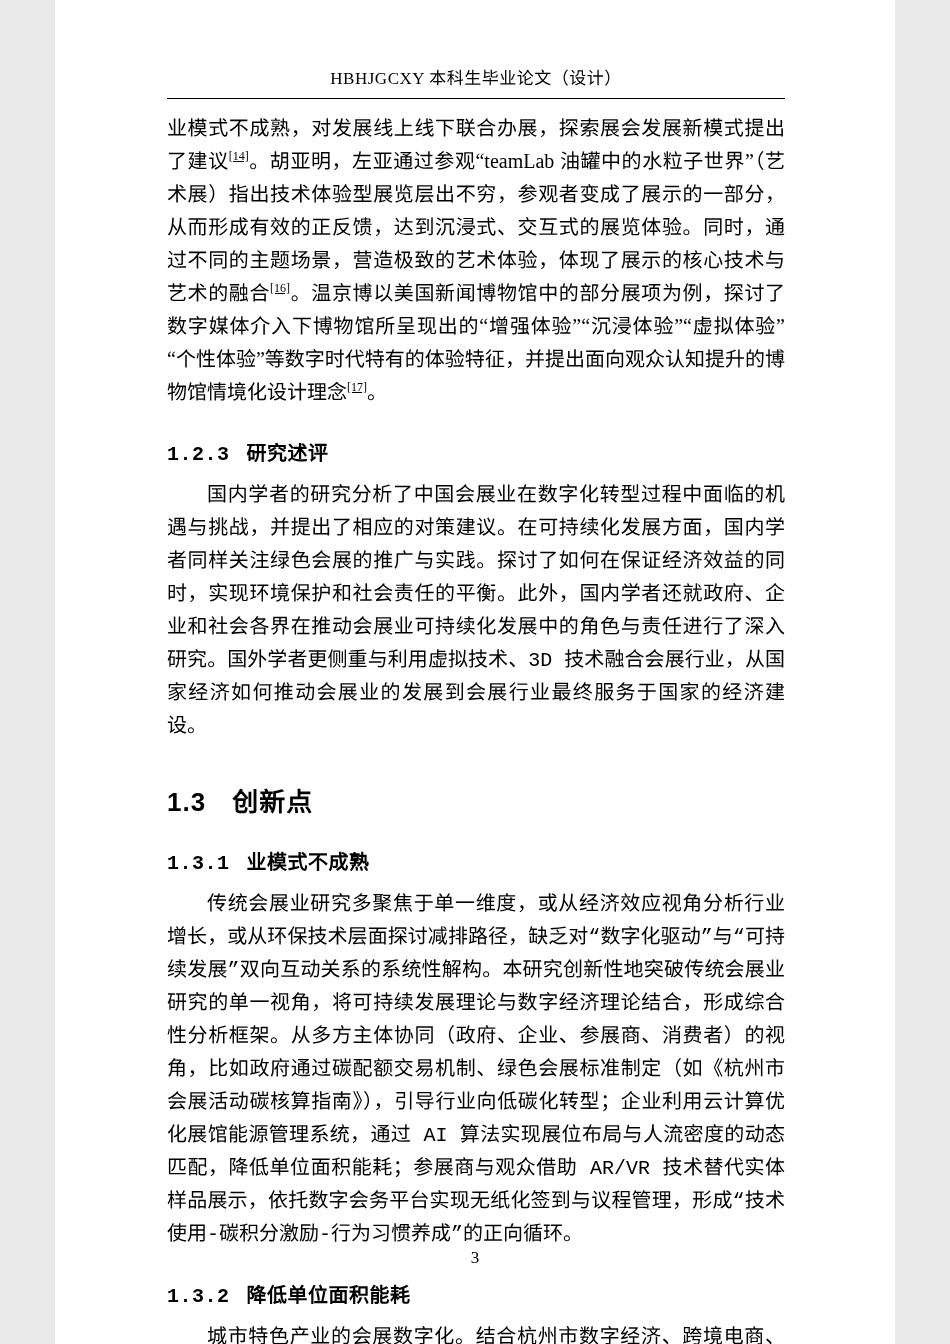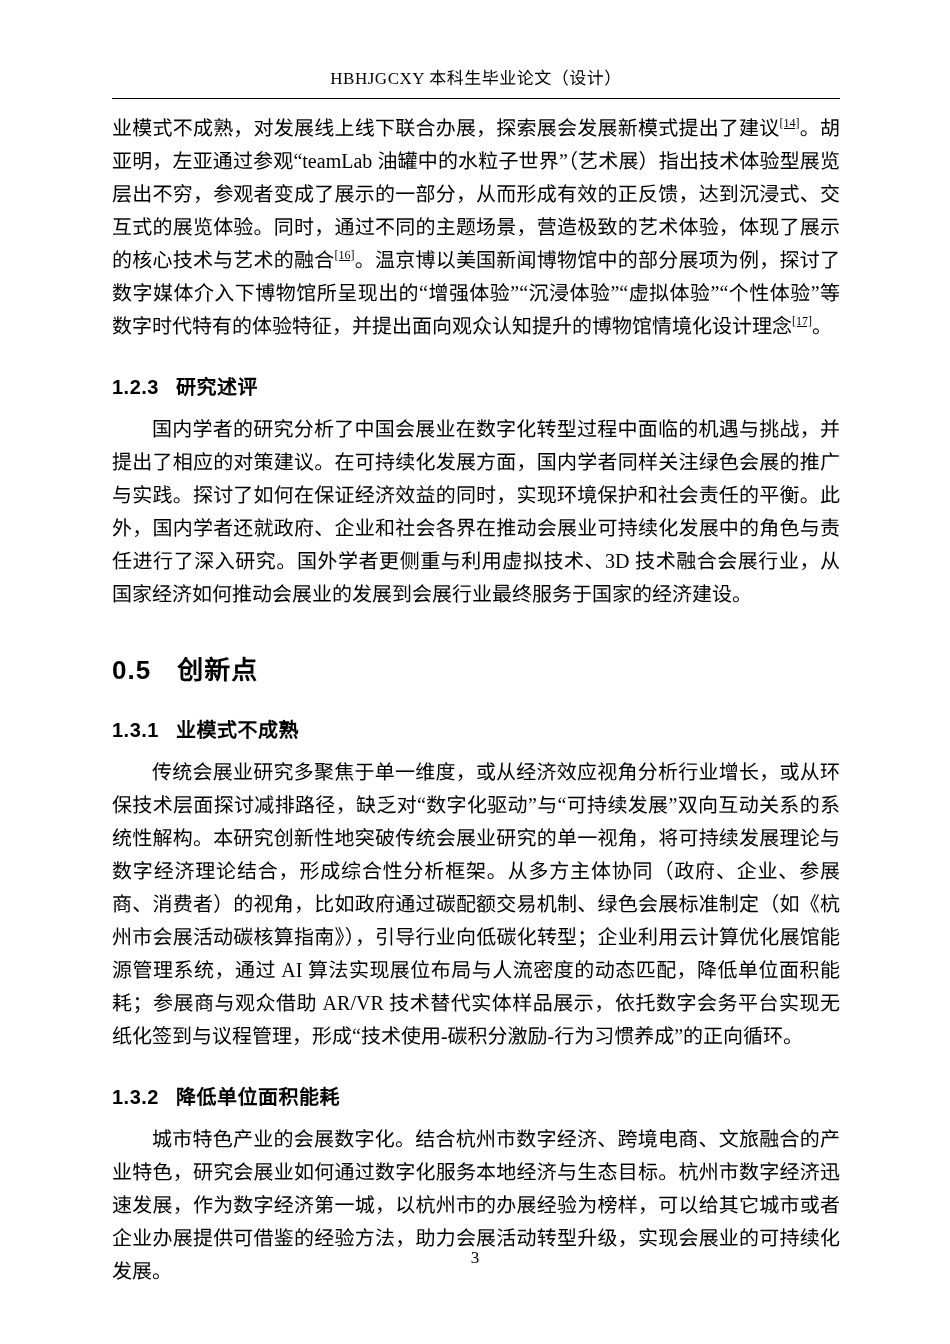--- a/index.html
+++ b/index.html
@@ -1,49 +1,49 @@
 <!DOCTYPE html>
 <html lang="zh-CN"><head>
 <meta charset="utf-8">
 <style>
   html, body { margin: 0; padding: 0; background: #e9e9e9; }
   .page {
-    width: 950px; height: 1344px;
+    width: 840px; height: 1344px;
     margin: 0 auto;
     position: relative; box-sizing: border-box;
     padding: 64px 110px 0 112px;
     background: #ffffff; color: #000000;
     font-family: "Liberation Serif", "DejaVu Serif", serif;
     overflow: hidden;
   }
   .page-header {
     text-align: center;
     font-size: 17px;
     padding-bottom: 9px;
     border-bottom: 1px solid #000000;
     letter-spacing: 0.5px;
   }
   .body-text {
     font-size: 20px;
     line-height: 33px;
     text-align: justify;
     margin: 0;
   }
-  .para { text-indent: 2em; }
+  .para { text-indent: 2em; font-family: Liberation Mono, monospace; }
   .first-para { margin-top: 13px; }
   sup.cite { font-size: 12px; line-height: 0; text-decoration: underline; }
   h2.sec-heading {
     font-family: "Liberation Sans", "DejaVu Sans", sans-serif;
     font-size: 26px;
     font-weight: bold;
     margin: 38px 0 12px 0;
     letter-spacing: 1px;
   }
   h3.sub-heading {
-    font-family: Liberation Sans, sans-serif;
+    font-family: Liberation Mono, monospace;
     font-size: 20px;
     font-weight: bold;
     margin: 28px 0 13px 0;
     letter-spacing: 0.5px;
   }
   .h-num { margin-right: 0.85em; }
   h2.sec-heading .h-num { margin-right: 1.0em; }
   .page-footer {
     position: absolute;
     left: 0; right: 0; bottom: 76px;
@@ -59,21 +59,21 @@
   <div class="page-header">
     <span>HBHJGCXY 本科生毕业论文（设计）</span>
   </div>
 
   <p class="body-text first-para"><span>业模式不成熟，对发展线上线下联合办展，探索展会发展新模式提出了建议</span><sup class="cite">[14]</sup><span>。胡亚明，左亚通过参观“teamLab 油罐中的水粒子世界”（艺术展）指出技术体验型展览层出不穷，参观者变成了展示的一部分，从而形成有效的正反馈，达到沉浸式、交互式的展览体验。同时，通过不同的主题场景，营造极致的艺术体验，体现了展示的核心技术与艺术的融合</span><sup class="cite">[16]</sup><span>。温京博以美国新闻博物馆中的部分展项为例，探讨了数字媒体介入下博物馆所呈现出的“增强体验”“沉浸体验”“虚拟体验”“个性体验”等数字时代特有的体验特征，并提出面向观众认知提升的博物馆情境化设计理念</span><sup class="cite">[17]</sup><span>。</span></p>
 
   <h3 class="sub-heading"><span class="h-num">1.2.3</span><span>研究述评</span></h3>
 
   <p class="body-text para">国内学者的研究分析了中国会展业在数字化转型过程中面临的机遇与挑战，并提出了相应的对策建议。在可持续化发展方面，国内学者同样关注绿色会展的推广与实践。探讨了如何在保证经济效益的同时，实现环境保护和社会责任的平衡。此外，国内学者还就政府、企业和社会各界在推动会展业可持续化发展中的角色与责任进行了深入研究。国外学者更侧重与利用虚拟技术、3D 技术融合会展行业，从国家经济如何推动会展业的发展到会展行业最终服务于国家的经济建设。</p>
 
-  <h2 class="sec-heading"><span class="h-num">0.5</span><span>创新点</span></h2>
+  <h2 class="sec-heading"><span class="h-num">1.3</span><span>创新点</span></h2>
 
   <h3 class="sub-heading"><span class="h-num">1.3.1</span><span>业模式不成熟</span></h3>
 
   <p class="body-text para">传统会展业研究多聚焦于单一维度，或从经济效应视角分析行业增长，或从环保技术层面探讨减排路径，缺乏对“数字化驱动”与“可持续发展”双向互动关系的系统性解构。本研究创新性地突破传统会展业研究的单一视角，将可持续发展理论与数字经济理论结合，形成综合性分析框架。从多方主体协同（政府、企业、参展商、消费者）的视角，比如政府通过碳配额交易机制、绿色会展标准制定（如《杭州市会展活动碳核算指南》），引导行业向低碳化转型；企业利用云计算优化展馆能源管理系统，通过 AI 算法实现展位布局与人流密度的动态匹配，降低单位面积能耗；参展商与观众借助 AR/VR 技术替代实体样品展示，依托数字会务平台实现无纸化签到与议程管理，形成“技术使用-碳积分激励-行为习惯养成”的正向循环。</p>
 
   <h3 class="sub-heading"><span class="h-num">1.3.2</span><span>降低单位面积能耗</span></h3>
 
   <p class="body-text para">城市特色产业的会展数字化。结合杭州市数字经济、跨境电商、文旅融合的产业特色，研究会展业如何通过数字化服务本地经济与生态目标。杭州市数字经济迅速发展，作为数字经济第一城，以杭州市的办展经验为榜样，可以给其它城市或者企业办展提供可借鉴的经验方法，助力会展活动转型升级，实现会展业的可持续化发展。</p>
 
   <div class="page-footer">3</div>

